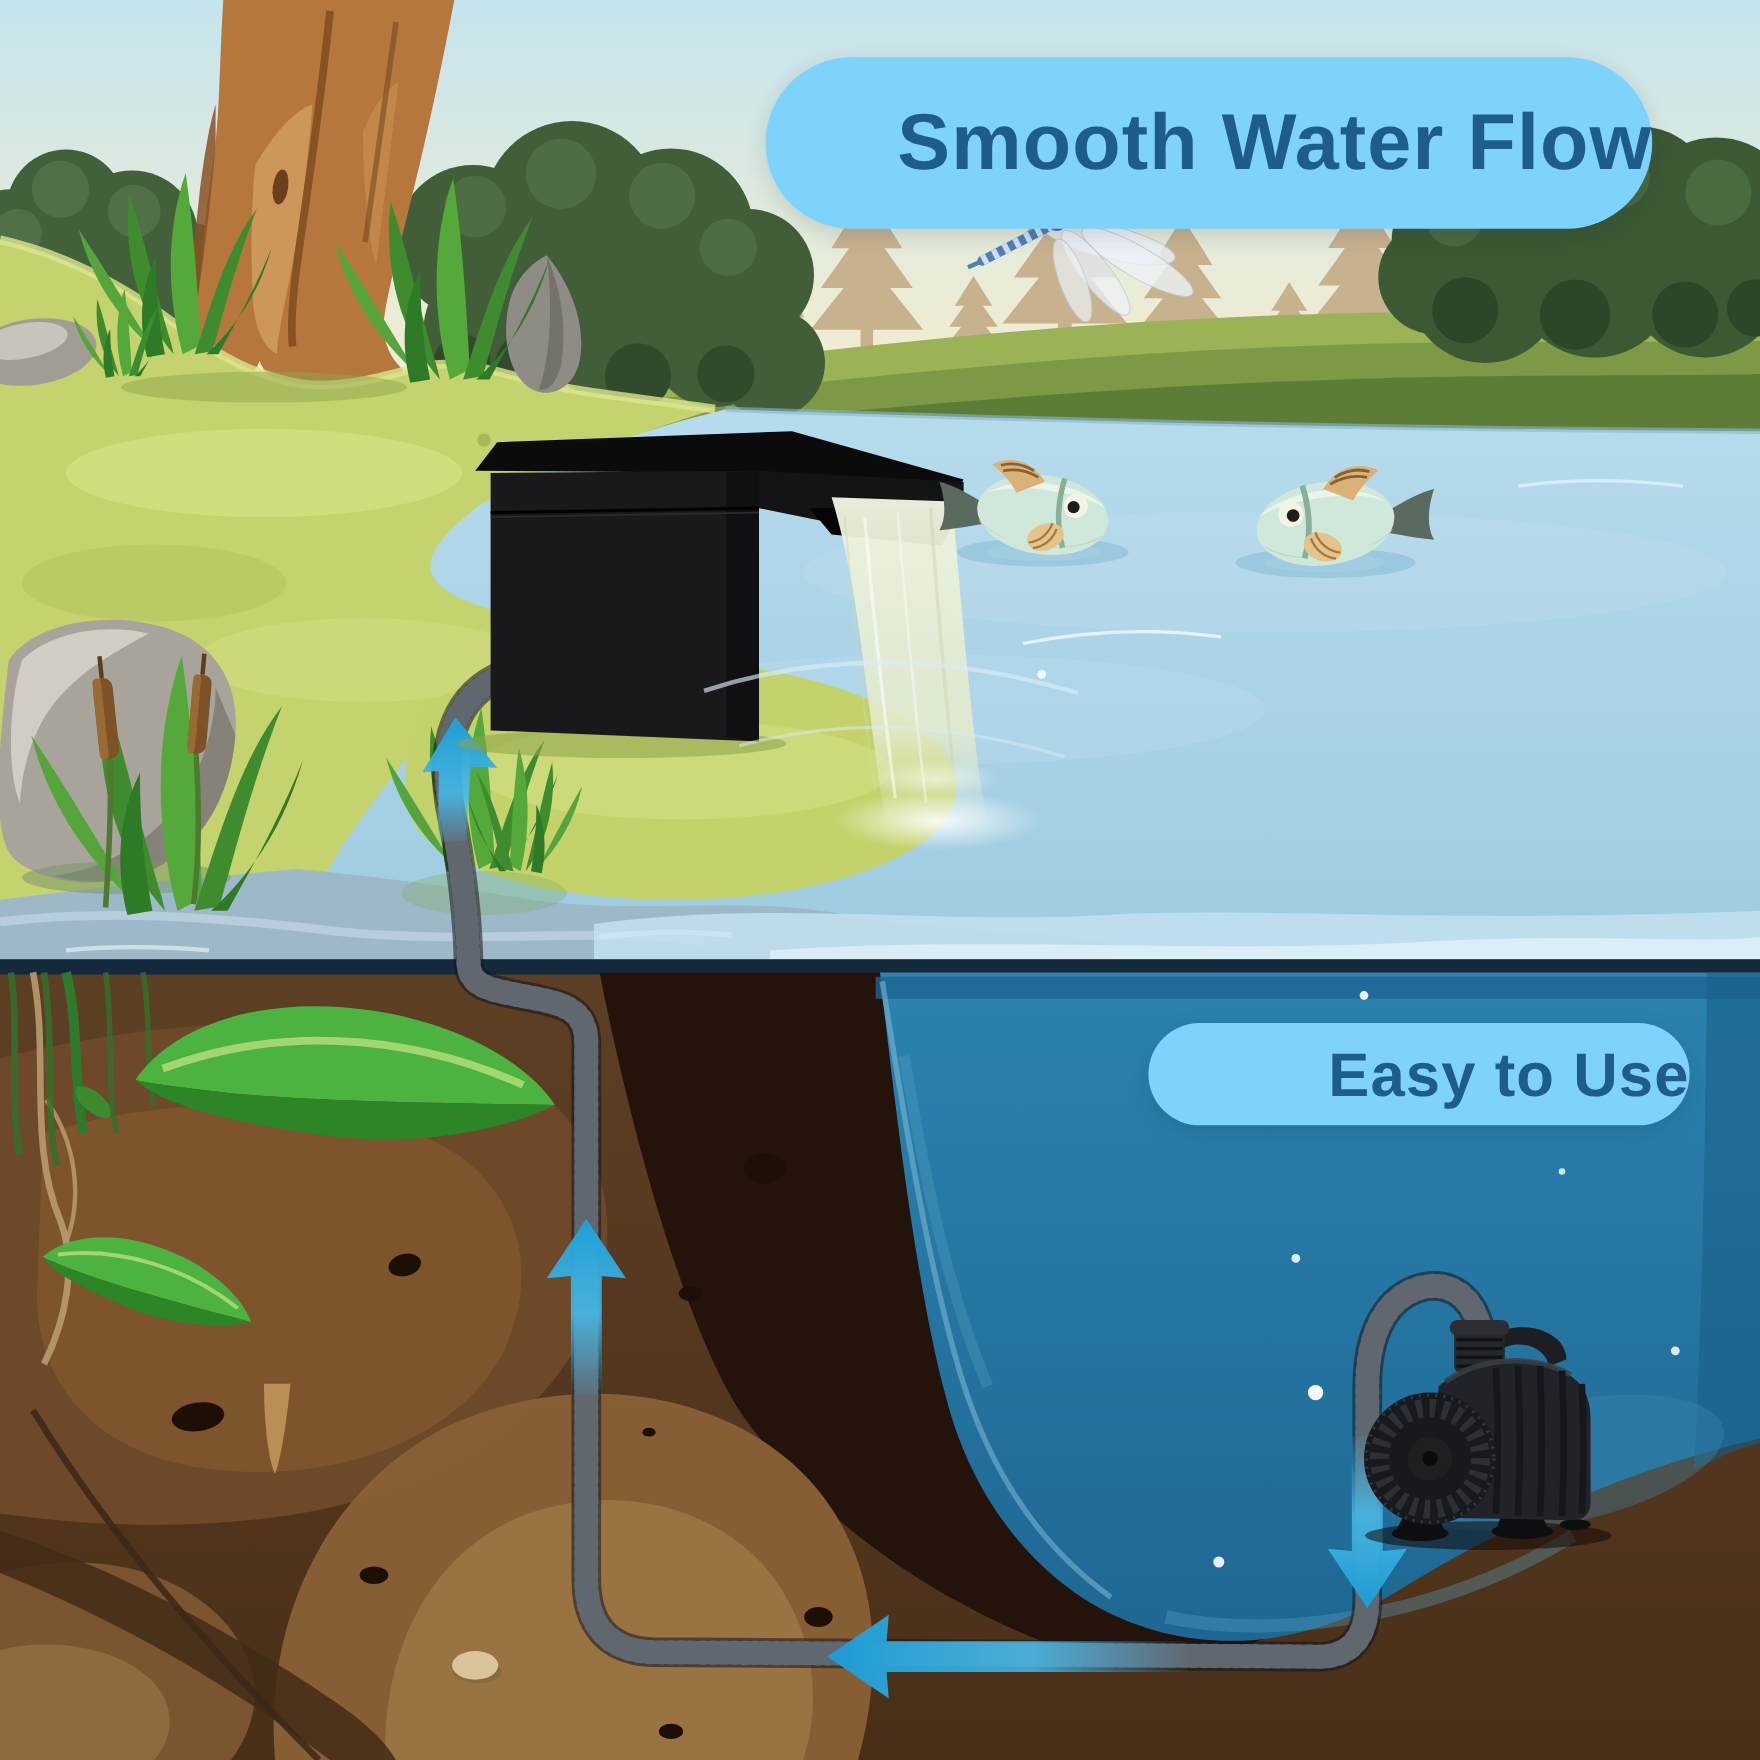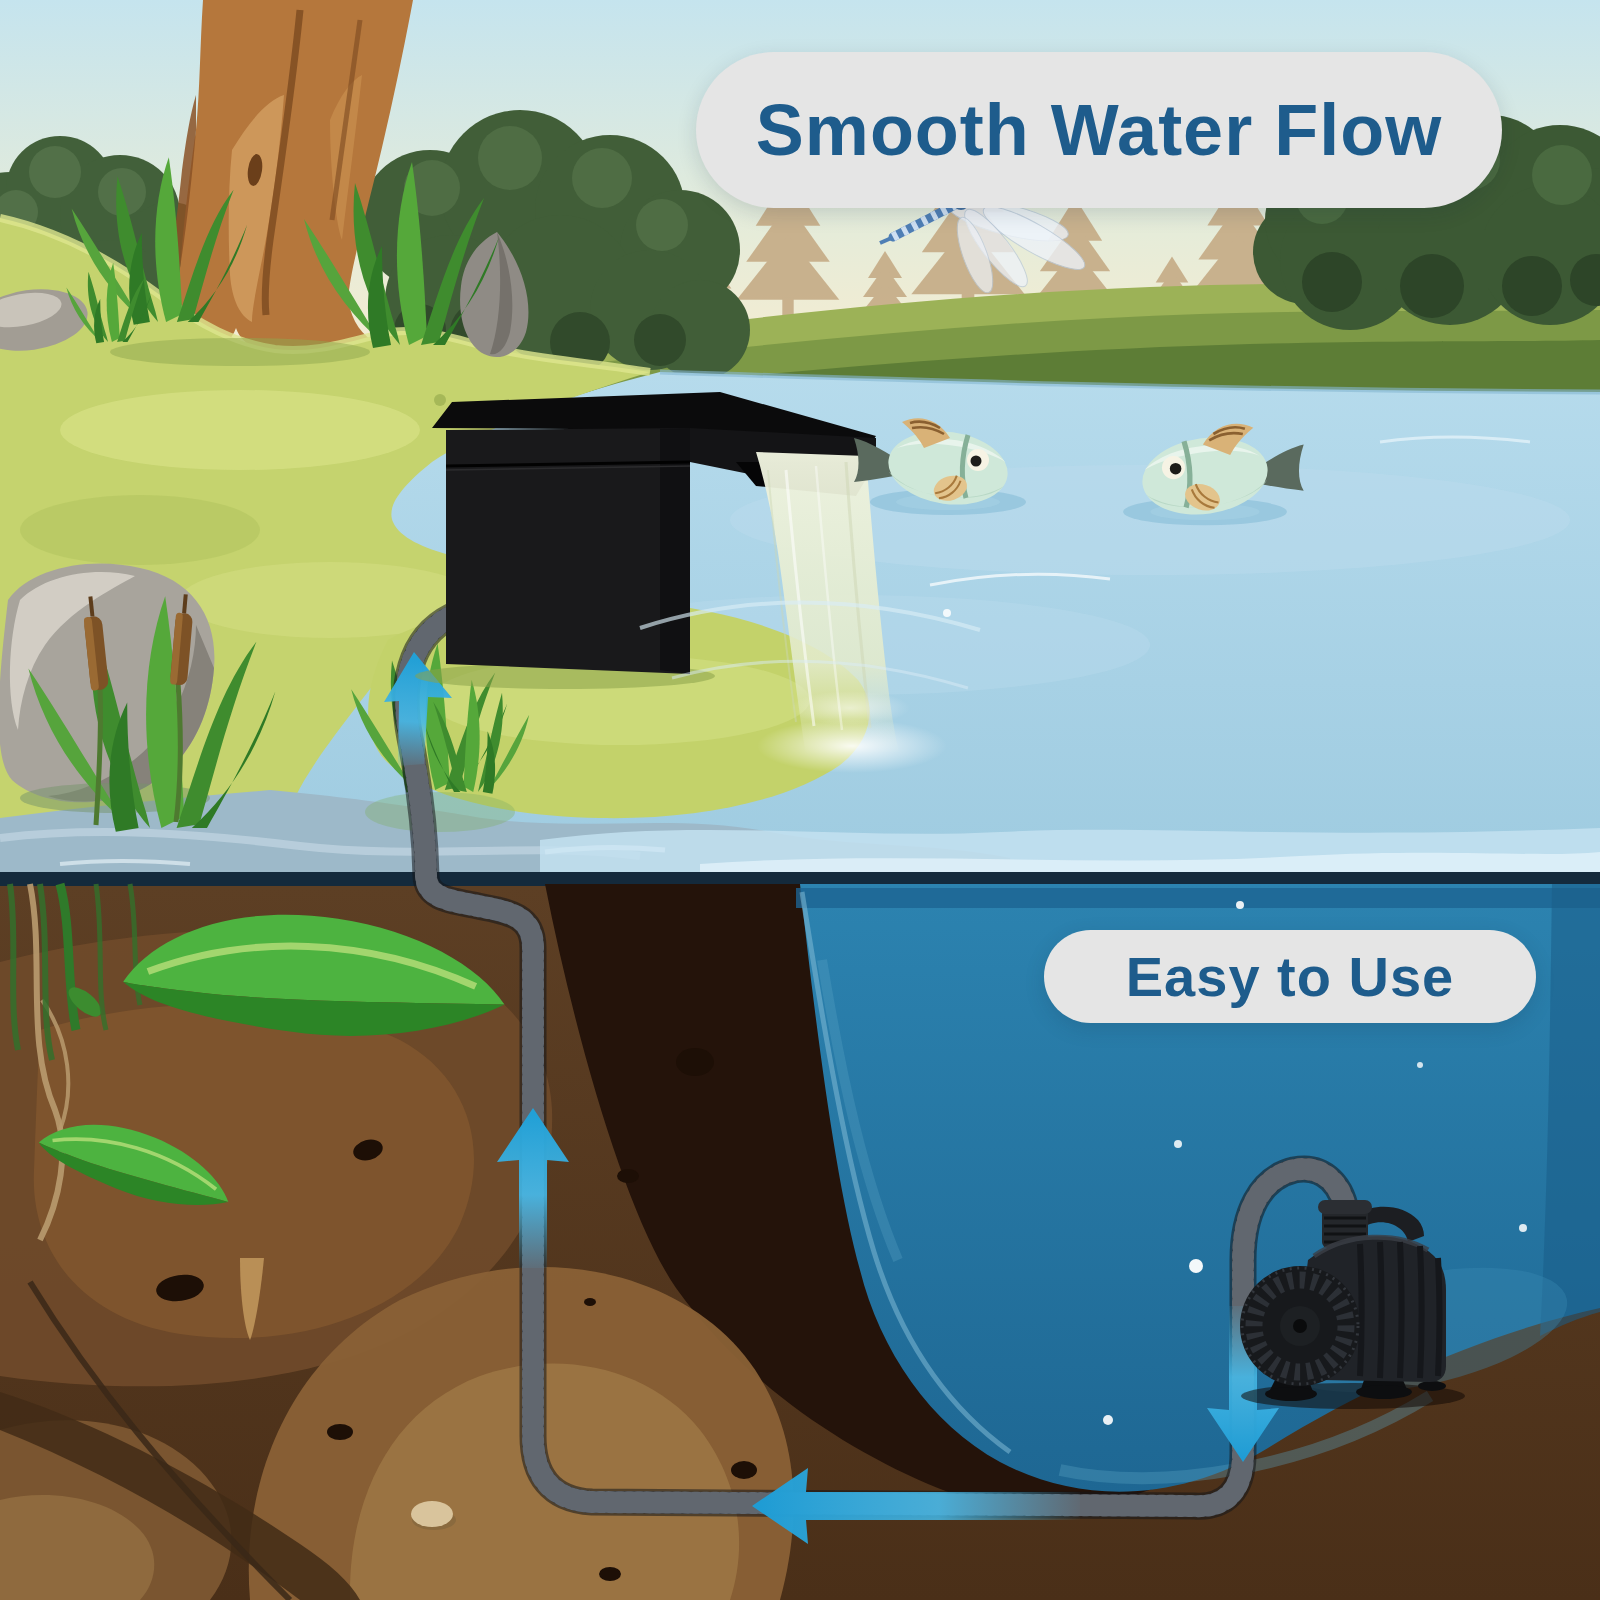--- a/index.html
+++ b/index.html
@@ -1,20 +1,20 @@
 <!DOCTYPE html>
 <html><head>
 <meta charset="utf-8">
 <style>
   html,body{margin:0;padding:0;background:#ffffff;}
   .stage{position:relative;width:1600px;height:1600px;overflow:hidden;
          font-family:"Liberation Sans",sans-serif;}
   .stage svg{position:absolute;inset:0;display:block;}
-  .pill{position:absolute;background:#e5e5e5;display:flex;flex-direction:column;
-        align-items:center;justify-content:center;
+  .pill{position:absolute;background:#7dd3fc;display:flex;flex-direction:column;
+        align-items:flex-end;justify-content:center;
         box-shadow:0 6px 20px rgba(20,40,60,.15);}
   .banner{left:696px;top:52px;width:806px;height:156px;border-radius:78px;gap:4px;}
   .banner .title{font-size:72px;font-weight:bold;color:#1e5c8c;letter-spacing:1px;
                  line-height:1;white-space:nowrap;}
   .banner .subtitle{font-size:30px;font-weight:bold;color:#161616;letter-spacing:.4px;
                     line-height:1;white-space:nowrap;}
   .callout{left:1044px;top:930px;width:492px;height:93px;border-radius:49px;}
   .callout .label{font-size:56px;font-weight:bold;color:#1e5c8c;letter-spacing:1px;
                   line-height:1;white-space:nowrap;}
 </style>

